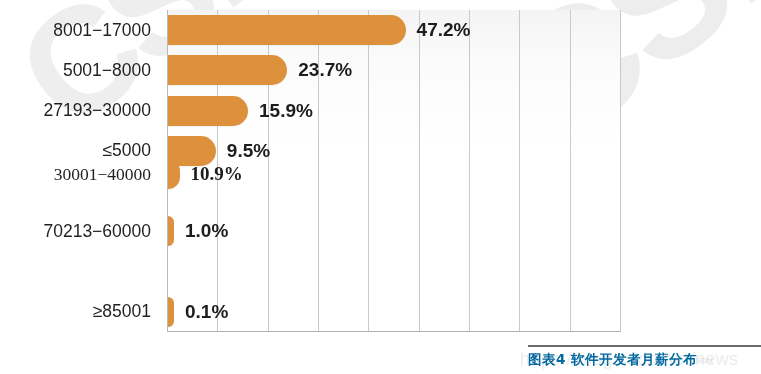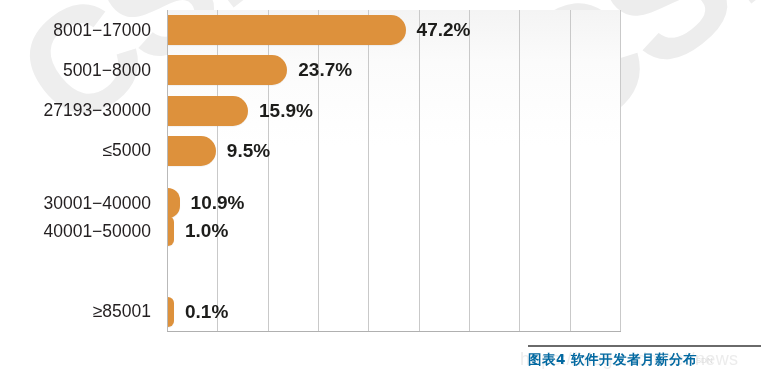--- a/index.html
+++ b/index.html
@@ -224,29 +224,29 @@
           <div class="value-label">15.9%</div>
         </div>
       </div>
       <div class="row" style="top: 120.75px; height: 40.25px;">
         <div class="cat-label">≤5000</div>
         <div class="bar-wrap">
           <div class="bar" title="≤5000 9.5%" style="width: 47.8167px; background: rgb(221, 145, 60);"></div>
           <div class="value-label">9.5%</div>
         </div>
       </div>
-      <div class="row" style="top: 173px; height: 40.25px;">
+      <div class="row" style="top: 144px; height: 40.25px; font-family: Liberation Serif, serif;">
         <div class="cat-label">30001−40000</div>
         <div class="bar-wrap">
           <div class="bar" title="30001−40000 2.3%" style="width: 11.5767px; background: rgb(221, 145, 60);"></div>
           <div class="value-label">10.9%</div>
         </div>
       </div>
       <div class="row" style="top: 201.25px; height: 40.25px;">
-        <div class="cat-label">40001−50000</div>
+        <div class="cat-label">70213−60000</div>
         <div class="bar-wrap">
           <div class="bar" title="40001−60000 1.0%" style="width: 6px; background: rgb(221, 145, 60);"></div>
           <div class="value-label">1.0%</div>
         </div>
       </div>
       <div class="row" style="top: 281.75px; height: 40.25px;">
         <div class="cat-label">≥85001</div>
         <div class="bar-wrap">
           <div class="bar" title="≥85001 0.1%" style="width: 6px; background: rgb(221, 145, 60);"></div>
           <div class="value-label">0.1%</div>

